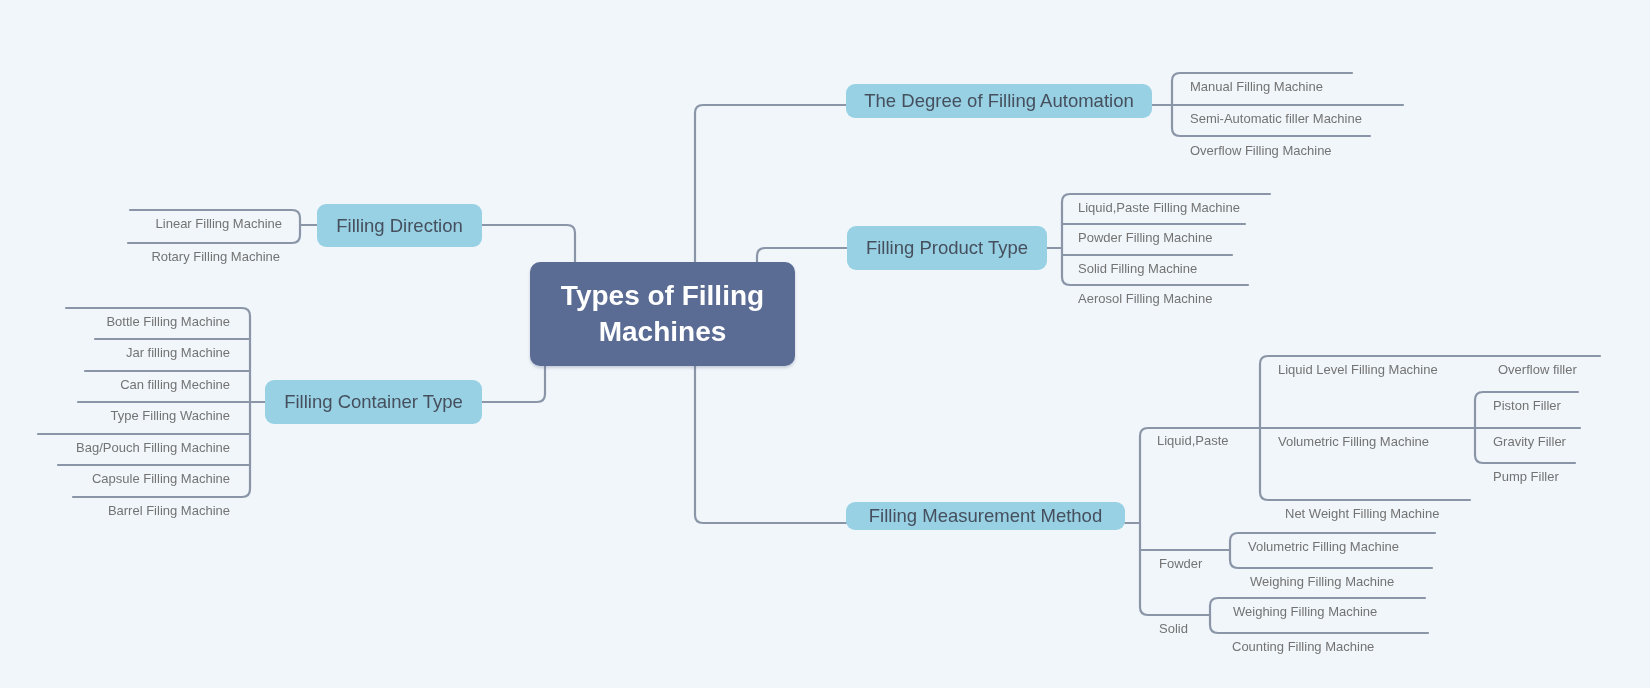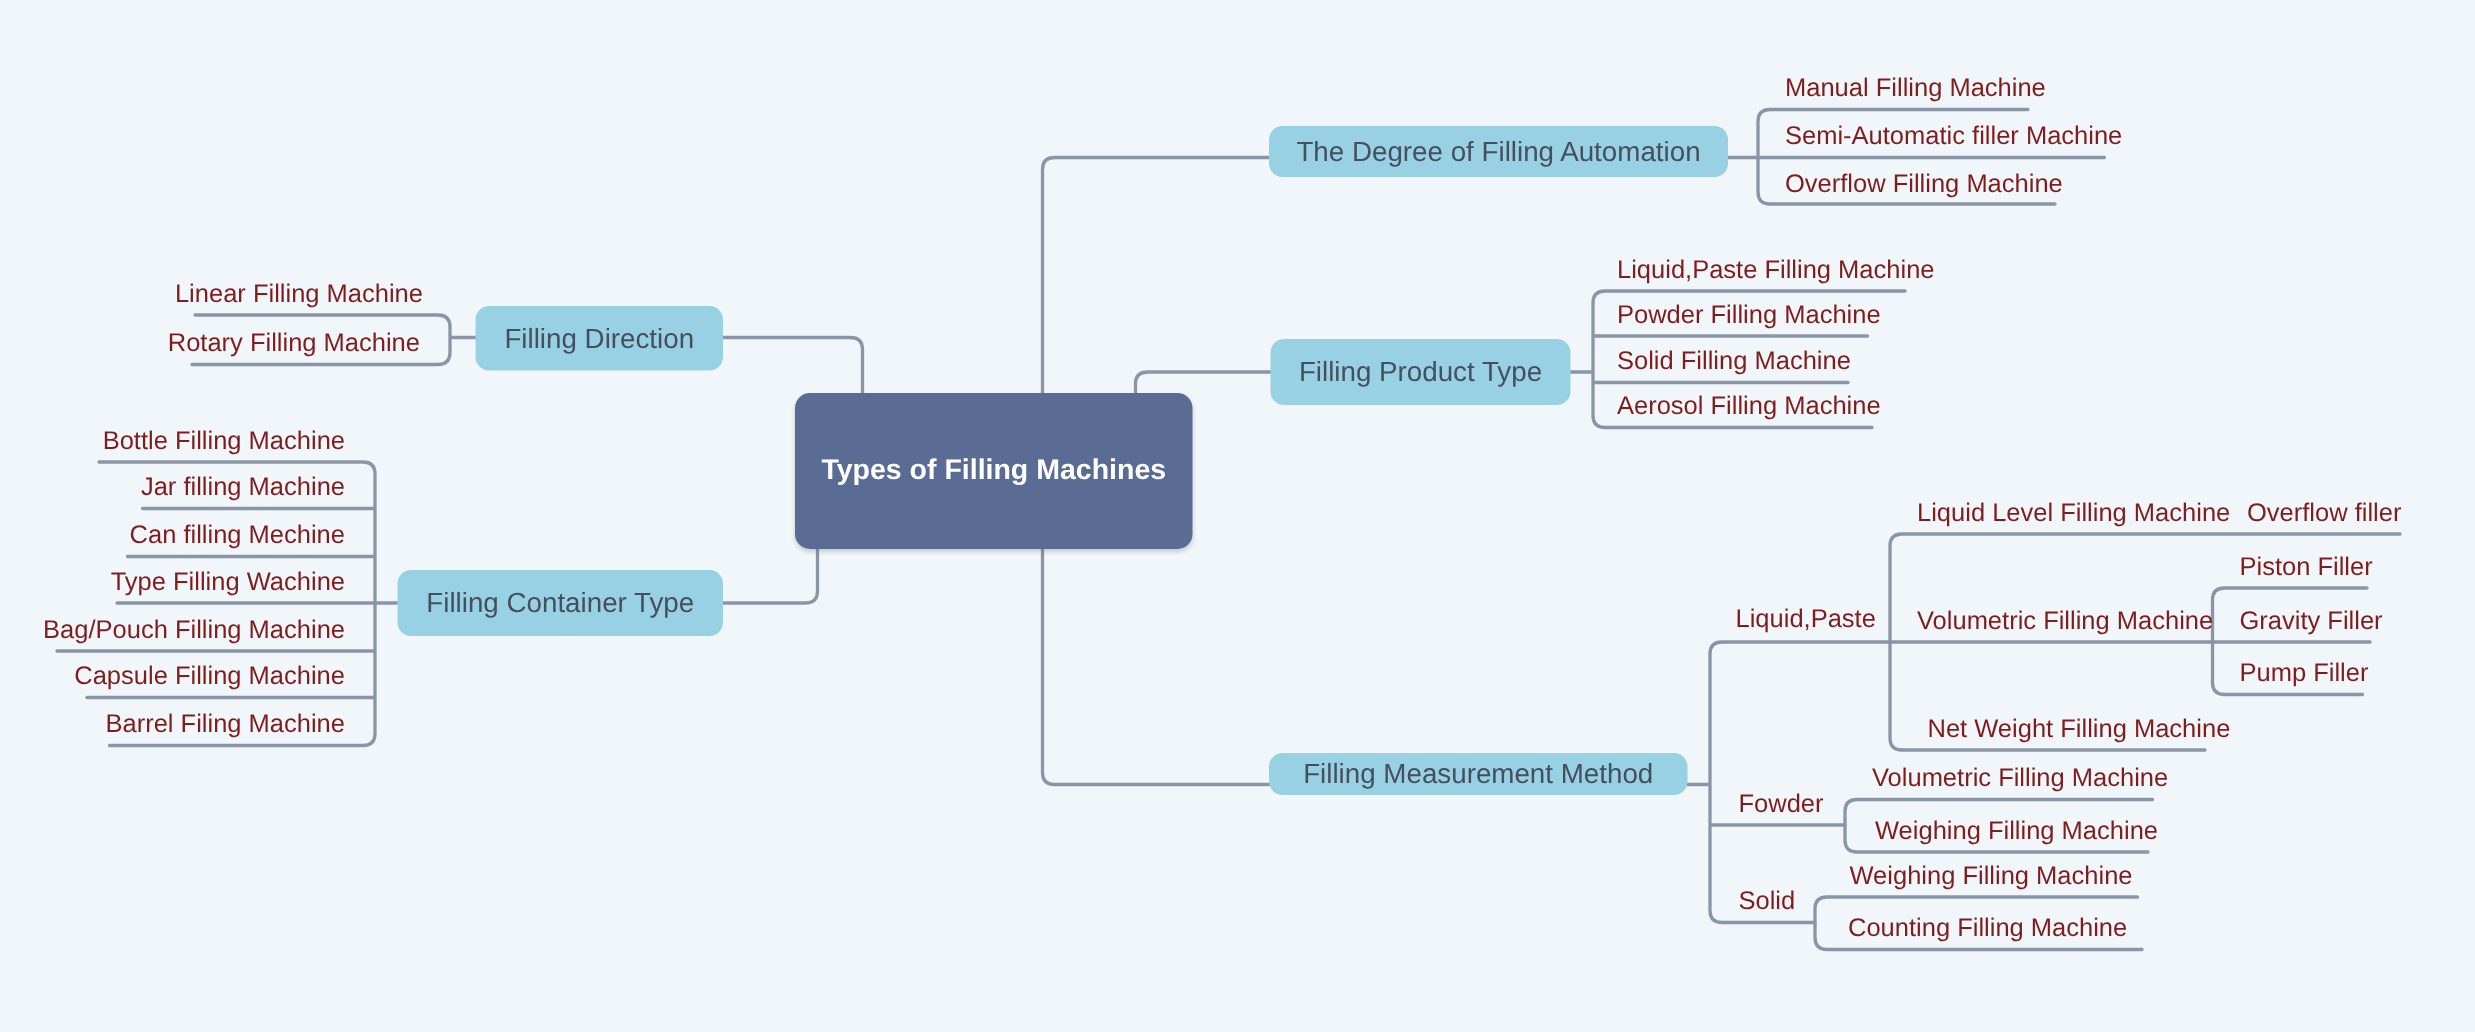--- a/index.html
+++ b/index.html
@@ -7,33 +7,33 @@
     width:1650px;height:688px;overflow:hidden;
     background:#f1f6fa;
     font-family:"Liberation Sans","DejaVu Sans",sans-serif;
   }
   .canvas{position:relative;width:1650px;height:688px;}
   .canvas svg{position:absolute;left:0;top:0;}
   .central{
     position:absolute;left:530px;top:262px;width:265px;height:104px;
     background:#5a6c94;border-radius:10px;
     display:flex;align-items:center;justify-content:center;
-    color:#ffffff;font-size:19px;font-weight:700;line-height:1.3;
+    color:#ffffff;font-size:28px;font-weight:700;line-height:1.3;
     text-align:center;padding:0;
     box-shadow:0 2px 3px rgba(70,86,122,0.25);
   }
   .central .inner{width:235px;}
   .bbox{
     position:absolute;background:#98d1e4;border-radius:9px;
     display:flex;align-items:center;justify-content:center;
     color:#454f5d;font-size:18.5px;white-space:nowrap;
   }
   .leaf{
-    position:absolute;font-size:17px;color:#7f1d1d;
-    white-space:nowrap;line-height:18px;
+    position:absolute;font-size:13px;color:#737373;
+    white-space:nowrap;line-height:18px;margin-top:28px;
   }
   .leaf.ra{text-align:right;}
 </style>
 </head>
 <body>
 
 <div class="canvas">
 
   <svg width="1650" height="688" viewBox="0 0 1650 688">
     <g stroke="#8a95a8" stroke-width="2.2" fill="none" stroke-linecap="round">

